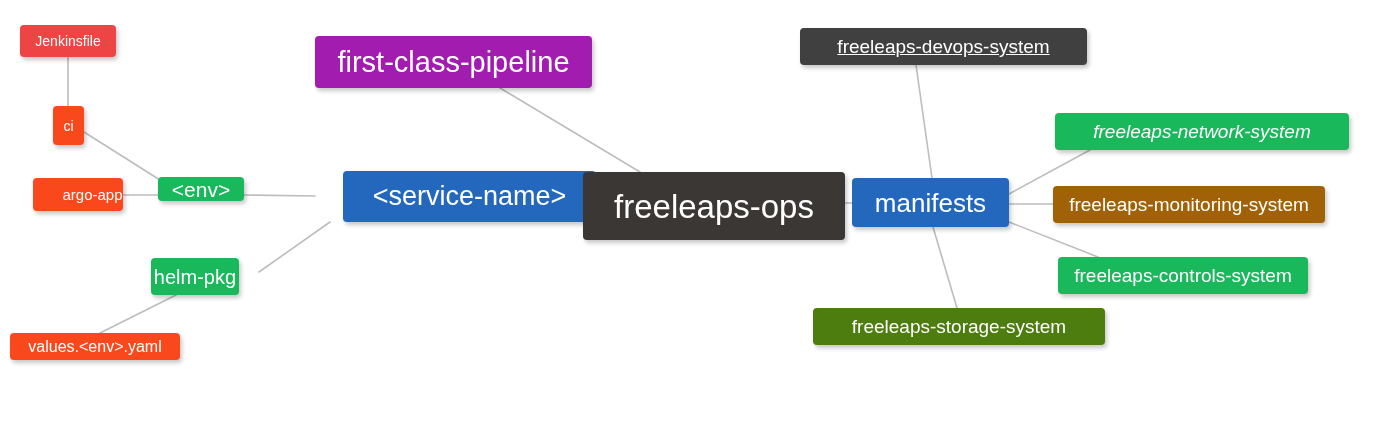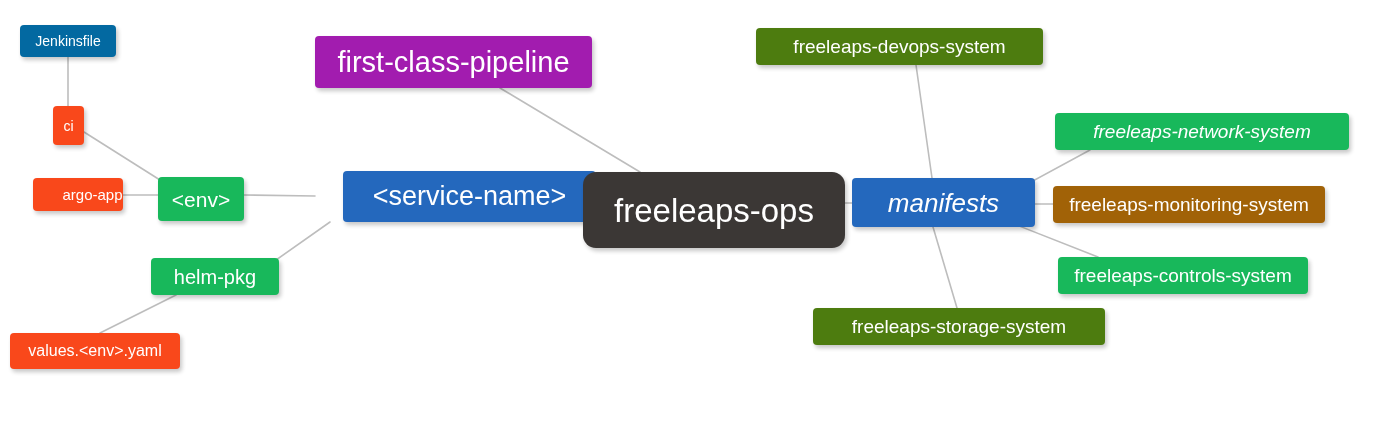--- a/index.html
+++ b/index.html
@@ -55,51 +55,51 @@
       <line x1="500" y1="88" x2="640" y2="172" stroke="#bdbdbd" stroke-width="1.6" stroke-linecap="round"></line>
       <line x1="568" y1="197" x2="583" y2="198" stroke="#bdbdbd" stroke-width="1.6" stroke-linecap="round"></line>
       <line x1="845" y1="203" x2="852" y2="203" stroke="#bdbdbd" stroke-width="1.6" stroke-linecap="round"></line>
       <line x1="932" y1="178" x2="916" y2="65" stroke="#bdbdbd" stroke-width="1.6" stroke-linecap="round"></line>
       <line x1="1009" y1="194" x2="1090" y2="150" stroke="#bdbdbd" stroke-width="1.6" stroke-linecap="round"></line>
       <line x1="1009" y1="204" x2="1053" y2="204" stroke="#bdbdbd" stroke-width="1.6" stroke-linecap="round"></line>
       <line x1="1009" y1="222" x2="1098" y2="257" stroke="#bdbdbd" stroke-width="1.6" stroke-linecap="round"></line>
       <line x1="933" y1="227" x2="957" y2="308" stroke="#bdbdbd" stroke-width="1.6" stroke-linecap="round"></line>
     </svg>
   <div id="node-layer">
-      <div class="node" style="left: 20px; top: 25px; width: 96px; height: 32px; background: #0369a1; font-size: 14px;">
+      <div class="node" style="left: 20px; top: 25px; width: 96px; height: 32px; background: #ef4444; font-size: 14px;">
         <span class="node-label">Jenkinsfile</span>
       </div>
       <div class="node" style="left: 53px; top: 106px; width: 31px; height: 39px; background: rgb(249, 72, 27); font-size: 14px;">
         <span class="node-label">ci</span>
       </div>
       <div class="node" style="left: 33px; top: 178px; width: 90px; height: 33px; background: rgb(249, 72, 27); font-size: 15px; padding-left: 29px;">
         <span class="node-label">argo-app</span>
       </div>
-      <div class="node" style="left: 158px; top: 177px; width: 86px; height: 44px; background: rgb(24, 184, 91); font-size: 21px;">
+      <div class="node" style="left: 158px; top: 177px; width: 86px; height: 24px; background: rgb(24, 184, 91); font-size: 21px;">
         <span class="node-label">&lt;env&gt;</span>
       </div>
-      <div class="node" style="left: 151px; top: 258px; width: 128px; height: 37px; background: rgb(24, 184, 91); font-size: 20px;">
+      <div class="node" style="left: 151px; top: 258px; width: 88px; height: 37px; background: rgb(24, 184, 91); font-size: 20px;">
         <span class="node-label">helm-pkg</span>
       </div>
-      <div class="node" style="left: 10px; top: 333px; width: 170px; height: 36px; background: rgb(249, 72, 27); font-size: 16px;">
+      <div class="node" style="left: 10px; top: 333px; width: 170px; height: 27px; background: rgb(249, 72, 27); font-size: 16px;">
         <span class="node-label">values.&lt;env&gt;.yaml</span>
       </div>
       <div class="node" style="left: 315px; top: 36px; width: 277px; height: 52px; background: #a21caf; font-size: 29px;">
         <span class="node-label">first-class-pipeline</span>
       </div>
       <div class="node" style="left: 315px; top: 171px; width: 253px; height: 51px; background: rgb(36, 104, 189); font-size: 27px; margin-left: 28px;">
         <span class="node-label">&lt;service-name&gt;</span>
       </div>
-      <div class="node" style="left: 583px; top: 172px; width: 262px; height: 76px; background: rgb(59, 55, 53); font-size: 33px; border-radius: 13px;">
+      <div class="node" style="left: 583px; top: 172px; width: 262px; height: 68px; background: rgb(59, 55, 53); font-size: 33px;">
         <span class="node-label">freeleaps-ops</span>
       </div>
-      <div class="node" style="left: 852px; top: 178px; width: 183px; height: 49px; background: rgb(36, 104, 189); font-size: 26px; font-style: italic;">
+      <div class="node" style="left: 852px; top: 178px; width: 157px; height: 49px; background: rgb(36, 104, 189); font-size: 26px;">
         <span class="node-label">manifests</span>
       </div>
-      <div class="node" style="left: 756px; top: 28px; width: 287px; height: 37px; background: #4d7c0f; font-size: 19px;">
+      <div class="node" style="left: 800px; top: 28px; width: 287px; height: 37px; background: #404040; font-size: 19px; text-decoration: underline;">
         <span class="node-label">freeleaps-devops-system</span>
       </div>
       <div class="node" style="left: 1055px; top: 113px; width: 294px; height: 37px; background: rgb(24, 184, 91); font-size: 19px; font-style: italic;">
         <span class="node-label">freeleaps-network-system</span>
       </div>
       <div class="node" style="left: 1053px; top: 186px; width: 272px; height: 37px; background: #a16207; font-size: 19px;">
         <span class="node-label">freeleaps-monitoring-system</span>
       </div>
       <div class="node" style="left: 1058px; top: 257px; width: 250px; height: 37px; background: rgb(24, 184, 91); font-size: 19px; justify-content: center;">
         <span class="node-label">freeleaps-controls-system</span>

